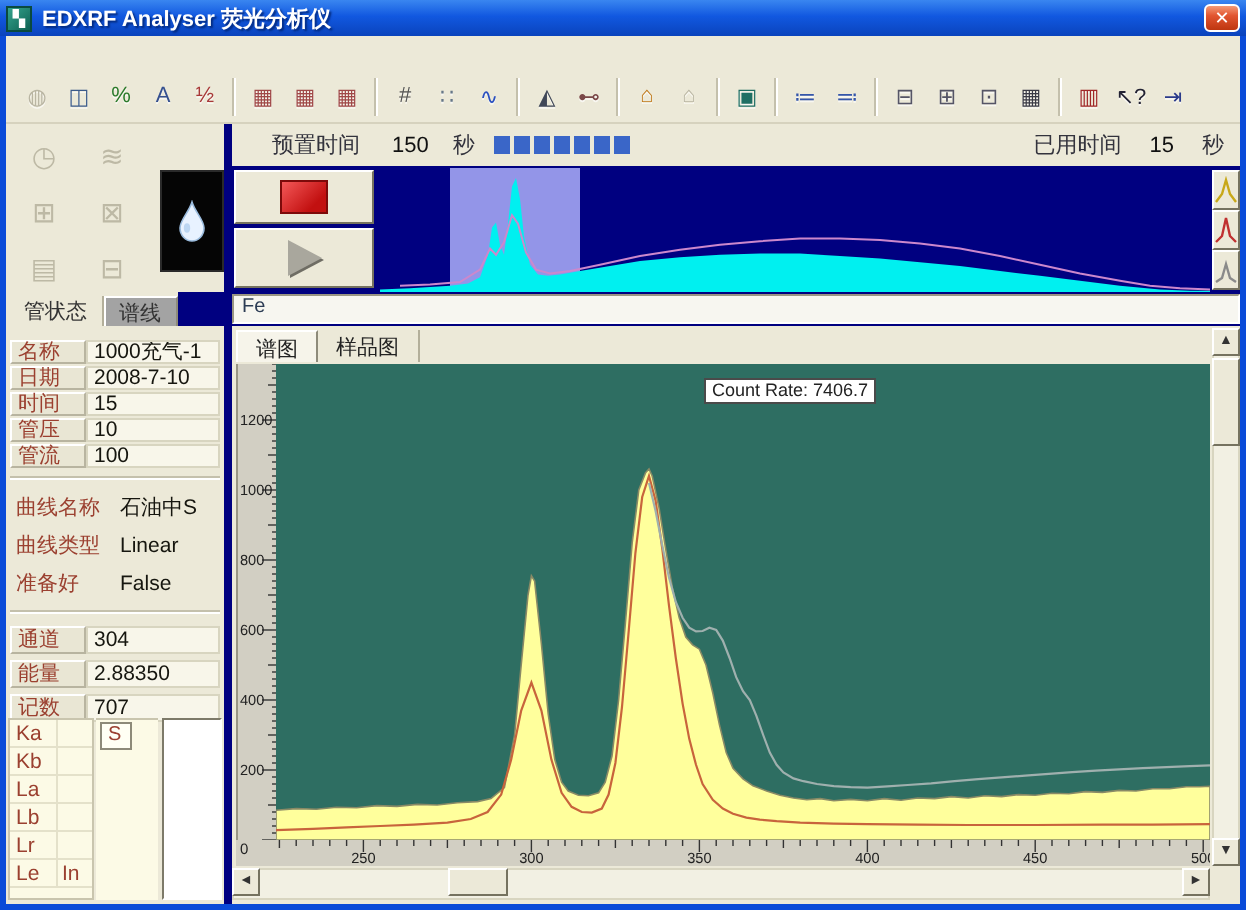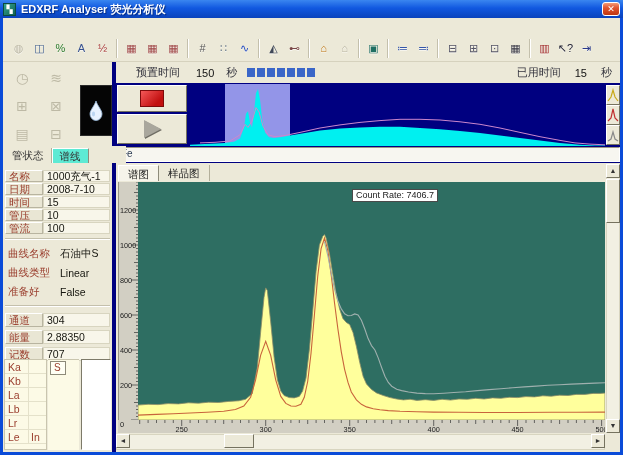--- a/index.html
+++ b/index.html
@@ -77,23 +77,23 @@
   #previewwrap{position:absolute;left:190px;top:84px;width:415px;height:62px;z-index:2;background:#000080}
   .pvbtn{position:absolute;left:606px;width:14px;height:20px;z-index:2;padding:0;
     display:flex;align-items:center;justify-content:center}
 
   
   #ferow{position:absolute;left:116px;top:147px;width:504px;height:15px;z-index:2;background:#F7F6F0;
     border:1px solid;border-color:#9a9683 #ffffff #ffffff #9a9683;color:#2c3c54;font-size:10px;
     line-height:12px;padding-left:4px}
 
   
-  #lefttabs{left:3px;top:146px;width:123px;height:17px;display:flex;align-items:flex-end;padding-left:2px}
+  #lefttabs{left:3px;top:146px;width:86px;height:17px;display:flex;align-items:flex-end;padding-left:2px}
   .ltab{height:15px;padding:1px 7px 0;color:#333;border-right:1px solid #b3af9a;font-size:10.5px;white-space:nowrap}
-  .ltab.active{background:#5eead4;border:1px solid #fff;border-right:1px solid #8e8b7a;border-bottom:none}
+  .ltab.active{background:#a3a3a3;border:1px solid #fff;border-right:1px solid #8e8b7a;border-bottom:none}
 
   
   #leftdata{left:3px;top:163px;width:109px;height:289px;padding-top:6px}
   .frow{display:flex;align-items:center;margin:0 2px}
   .g1{height:13px}.g2{height:19px}.g3{height:17px}
   .flab{width:38px;color:#9b4030;font-size:10.5px;padding-left:3px;white-space:nowrap}
   .g2 .flab{width:52px}
   .fval{flex:1;color:#16160f;font-size:10.5px;padding-left:3px;white-space:nowrap;overflow:hidden}
   .cellL{background:#E9E6D4;border:1px solid;border-color:#fff #b8b4a0 #b8b4a0 #fff;height:12px;line-height:10px}
   .g3 .cellL{height:14px;line-height:12px}

